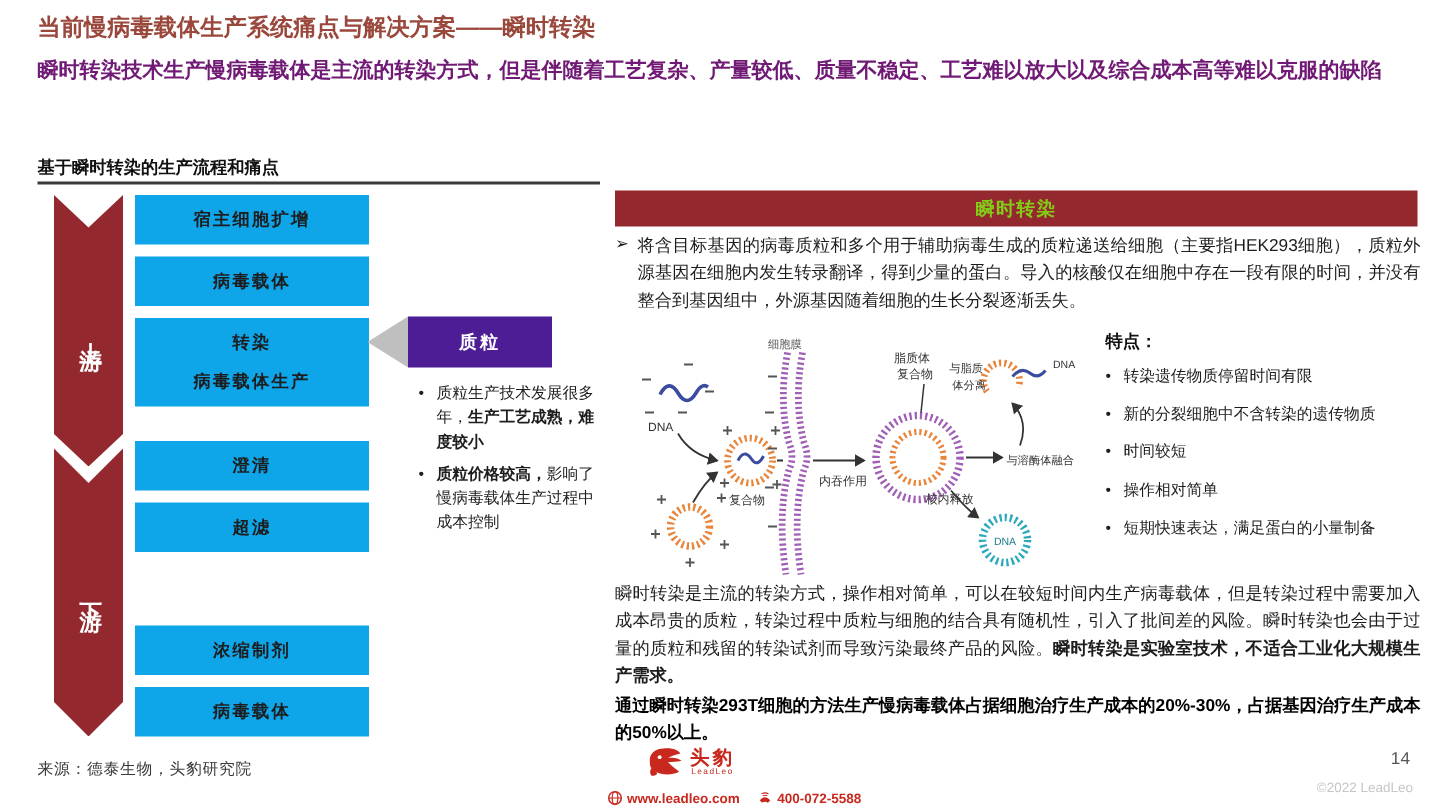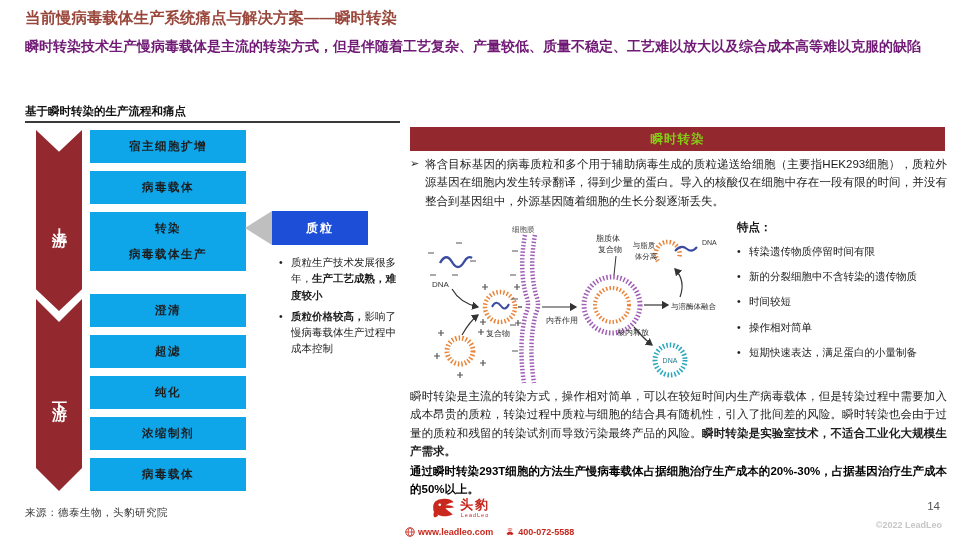--- a/index.html
+++ b/index.html
@@ -15,21 +15,21 @@
            display:flex;align-items:center;justify-content:center;
            writing-mode:vertical-rl;text-orientation:upright;letter-spacing:5px;
            clip-path:polygon(0 0,50% 12%,100% 0,100% 88%,50% 100%,0 88%);}
   #chev-up{top:130px;height:181px;}
   #chev-down{top:299px;height:192px;}
   .step{position:absolute;left:90px;width:156px;height:33px;background:#0ea5e9;
         display:flex;align-items:center;justify-content:center;
         font-size:11.5px;font-weight:bold;color:#1d1d1d;letter-spacing:1.5px;}
   .callout-arrow{position:absolute;left:245px;top:211px;width:0;height:0;
         border-top:17px solid transparent;border-bottom:17px solid transparent;border-right:27px solid #BFBFBF;}
-  .callout-box{position:absolute;left:272px;top:211px;width:96px;height:34px;background:#1d4ed8;
+  .callout-box{position:absolute;left:272px;top:211px;width:96px;height:34px;background:#4c1d95;
         display:flex;align-items:center;justify-content:center;color:#fff;font-weight:bold;font-size:12px;letter-spacing:2px;}
   .callout-bullets{position:absolute;left:279px;top:254px;width:118px;font-size:10.5px;line-height:1.55;color:#1d1d1d;}
   .cb-item{position:relative;padding-left:12px;margin-bottom:5px;}
   .cb-item::before{content:"•";position:absolute;left:0;top:0;}
   .b{font-weight:bold;}
   .source{position:absolute;left:25px;top:506px;font-size:10.5px;color:#3A3A3A;letter-spacing:0.5px;}
   
   .panel-header{position:absolute;left:410px;top:127px;width:535px;height:24px;background:#93282E;
         display:flex;align-items:center;justify-content:center;color:#84cc16;font-weight:bold;font-size:12.5px;letter-spacing:1px;}
   .intro{position:absolute;left:410px;top:155px;width:537px;font-size:11.5px;line-height:1.6;
@@ -44,21 +44,21 @@
   .para3{position:absolute;left:410px;top:462px;width:537px;font-size:11.5px;line-height:1.6;text-align:justify;color:#000;font-weight:bold;}
   
   .logo-block{position:absolute;left:430px;top:497px;display:flex;align-items:center;gap:4px;}
   .logo-text{display:flex;flex-direction:column;align-items:center;line-height:1;}
   .logo-cn{font-size:13px;font-weight:bold;color:#C8281E;letter-spacing:2px;}
   .logo-en{font-size:5.5px;color:#C8281E;letter-spacing:1px;margin-top:2px;}
   .contact{position:absolute;left:405px;top:527px;display:flex;align-items:center;gap:12px;
            font-size:9px;font-weight:bold;color:#C8281E;}
   .contact .c-item{display:flex;align-items:center;gap:3px;}
   .page-num{position:absolute;right:20px;top:500px;font-size:11.5px;color:#555;}
-  .copyright{position:absolute;right:18px;top:520px;font-size:9px;color:#C6C6C6;font-weight:bold;}
+  .copyright{position:absolute;right:18px;top:520px;font-size:9px;color:#C6C6C6;}
   svg text{font-family:"Liberation Sans","DejaVu Sans",sans-serif;}
 </style>
 </head>
 <body>
 
 <div class="slide">
 
   <div class="title">当前慢病毒载体生产系统痛点与解决方案——瞬时转染</div>
   <div class="subtitle">瞬时转染技术生产慢病毒载体是主流的转染方式，但是伴随着工艺复杂、产量较低、质量不稳定、工艺难以放大以及综合成本高等难以克服的缺陷</div>
 
@@ -67,21 +67,20 @@
 
   <div class="chevron" id="chev-up">上游</div>
   <div class="chevron" id="chev-down">下游</div>
 
   <div class="step" style="top:130px">宿主细胞扩增</div>
   <div class="step" style="top:171px">病毒载体</div>
   <div class="step" style="top:212px">转染</div>
   <div class="step" style="top:238px">病毒载体生产</div>
   <div class="step" style="top:294px">澄清</div>
   <div class="step" style="top:335px">超滤</div>
-  <div class="step" style="top:376px">纯化</div>
   <div class="step" style="top:417px">浓缩制剂</div>
   <div class="step" style="top:458px">病毒载体</div>
 
   <div class="callout-arrow"></div>
   <div class="callout-box">质粒</div>
   <div class="callout-bullets">
     <div class="cb-item"><span>质粒生产技术发展很多年，</span><span class="b">生产工艺成熟，难度较小</span></div>
     <div class="cb-item"><span class="b">质粒价格较高，</span><span>影响了慢病毒载体生产过程中成本控制</span></div>
   </div>
 

